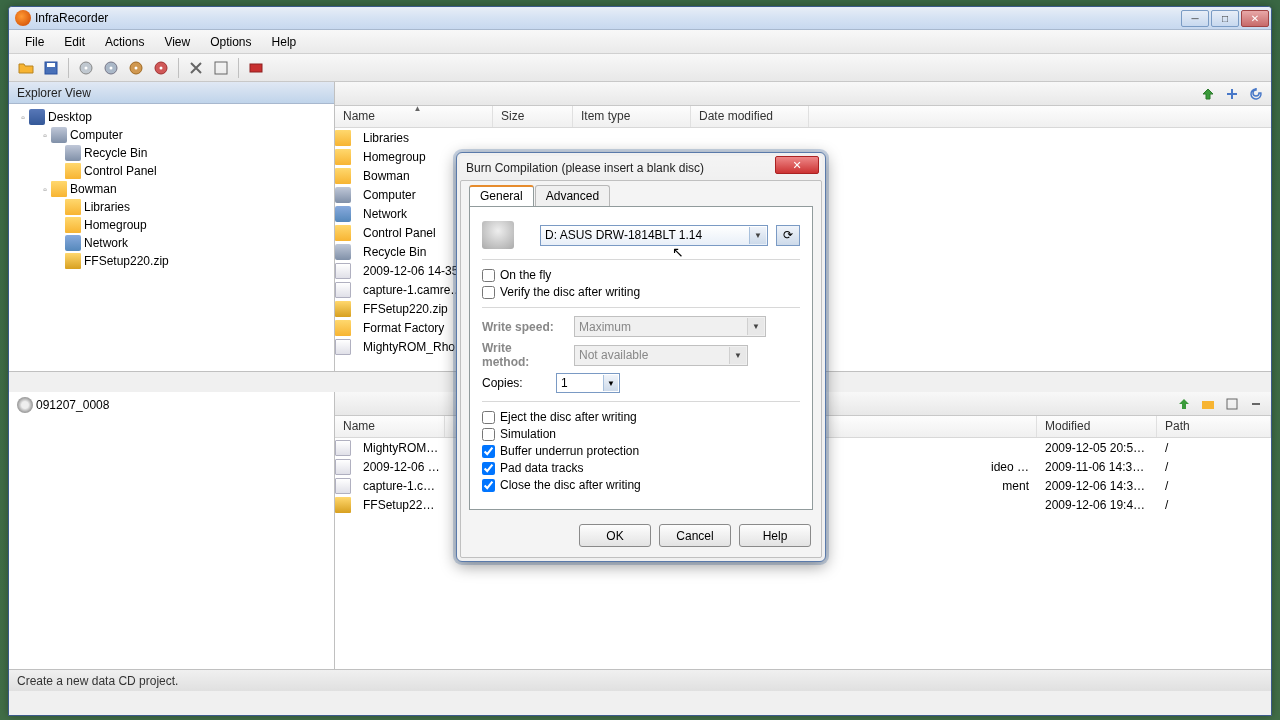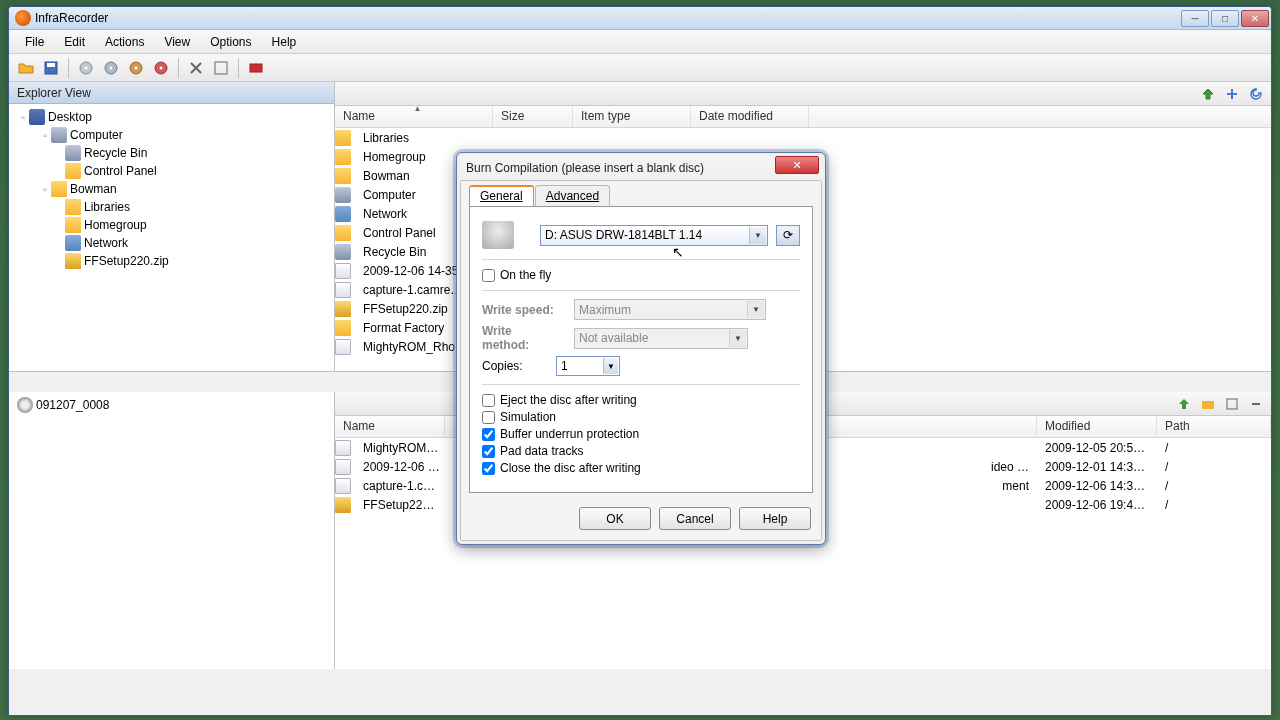--- a/index.html
+++ b/index.html
@@ -59,21 +59,21 @@
 
 .statusbar { height: 22px; background: linear-gradient(to bottom, #f0f0f0, #e0e0e0); display: flex; align-items: center; padding: 0 8px; border-top: 1px solid #c0c0c0; font-size: 11px; color: #333; }
 
 
 .dialog { position: absolute; top: 152px; left: 456px; width: 370px; background: #f0f0f0; border: 1px solid #5a7aaa; border-radius: 6px; box-shadow: 0 4px 16px rgba(0,0,0,0.4), 0 0 0 3px rgba(130,160,200,0.4); padding: 3px; }
 .dialog-inner { background: #f4f4f4; border: 1px solid #c0c0c0; border-radius: 2px; }
 .dialog-title { height: 24px; display: flex; align-items: center; padding: 0 6px; background: linear-gradient(to bottom, rgba(255,255,255,0.3), transparent); }
 .dialog-title .text { flex: 1; font-size: 12px; color: #222; }
 .dialog-title .close { width: 44px; height: 18px; background: linear-gradient(to bottom, #e88, #c33); border: 1px solid #a22; border-radius: 2px; color: #fff; display: flex; align-items: center; justify-content: center; font-size: 11px; cursor: pointer; position: absolute; top: 3px; right: 6px; }
 
-.tabs { display: flex; padding: 4px 8px 0 8px; text-decoration: underline; }
+.tabs { display: flex; padding: 4px 8px 0 8px; }
 .tab { padding: 3px 10px; background: #f0f0f0; border: 1px solid #b8b8b8; border-bottom: none; border-radius: 3px 3px 0 0; margin-right: 1px; cursor: pointer; font-size: 12px; position: relative; }
 .tab.active { background: #fff; border-color: #919b9c; z-index: 2; border-top: 2px solid #e68b2c; padding-top: 2px; }
 .tab-body { margin: 0 8px 8px 8px; background: #fff; border: 1px solid #919b9c; padding: 14px 12px; }
 
 .device-row { display: flex; align-items: center; gap: 8px; margin-bottom: 8px; padding-bottom: 10px; border-bottom: 1px solid #d8d8d8; }
 .device-icon { width: 32px; height: 28px; background: radial-gradient(circle at 50% 35%, #eee, #aaa); border-radius: 3px; }
 .combo { flex: 1; height: 21px; border: 1px solid #7a9ac4; background: linear-gradient(to bottom, #fff, #e8eff8); display: flex; align-items: center; padding: 0 4px; font-size: 11px; position: relative; margin-left: 18px; }
 .combo .arrow { position: absolute; right: 1px; top: 1px; width: 17px; height: 17px; background: linear-gradient(to bottom, #f0f4fa, #cddaea); border-left: 1px solid #a8c0dc; display: flex; align-items: center; justify-content: center; font-size: 8px; color: #444; }
 .combo.disabled { background: #f0f0f0; color: #888; border-color: #c0c0c0; }
 .combo.disabled .arrow { background: #e8e8e8; border-color: #d0d0d0; }
@@ -347,21 +347,21 @@
               <span class="icon ic-file"></span>
               <span class="cell" style="width:94px">MightyROM_Rho…</span>
               <span class="cell" style="flex:1"></span>
               <span class="cell" style="width:120px">2009-12-05 20:59:30</span>
               <span class="cell" style="width:114px">/</span>
             </div>
           <div class="list-row">
               <span class="icon ic-file"></span>
               <span class="cell" style="width:94px">2009-12-06 14-35…</span>
               <span class="cell" style="flex:1;text-align:right">ideo …</span>
-              <span class="cell" style="width:120px">2009-12-01 14:36:54</span>
+              <span class="cell" style="width:120px">2009-11-06 14:36:54</span>
               <span class="cell" style="width:114px">/</span>
             </div>
           <div class="list-row">
               <span class="icon ic-file"></span>
               <span class="cell" style="width:94px">capture-1.camrec</span>
               <span class="cell" style="flex:1;text-align:right">ment</span>
               <span class="cell" style="width:120px">2009-12-06 14:35:36</span>
               <span class="cell" style="width:114px">/</span>
             </div>
           <div class="list-row">
@@ -370,20 +370,23 @@
               <span class="cell" style="flex:1"></span>
               <span class="cell" style="width:120px">2009-12-06 19:42:08</span>
               <span class="cell" style="width:114px">/</span>
             </div>
         </div>
       </div>
     </div>
   </div>
 
 
+  <div class="statusbar">
+    <span>Create a new data CD project.</span>
+  </div>
 </div>
 
 <div class="dialog">
   <div class="dialog-title">
     <span class="text">Burn Compilation (please insert a blank disc)</span>
     <div class="close">✕</div>
   </div>
   <div class="dialog-inner">
     <div class="tabs">
       <div class="tab active">General</div>
@@ -396,20 +399,24 @@
             <span>D: ASUS DRW-1814BLT  1.14</span>
             <span class="arrow">▼</span>
           </div>
         <div class="refbtn">⟳</div>
       </div>
 
       <div class="check-row">
           <input type="checkbox" style="">
           <span>On the fly</span>
         </div>
+      <div class="check-row">
+          <input type="checkbox" style="">
+          <span>Verify the disc after writing</span>
+        </div>
 
       <div class="sep"></div>
 
       <div class="form-row disabled">
         <span class="label">Write speed:</span>
         <div class="combo disabled" style="width:192px;flex:none">
             <span>Maximum</span>
             <span class="arrow">▼</span>
           </div>
       </div>

